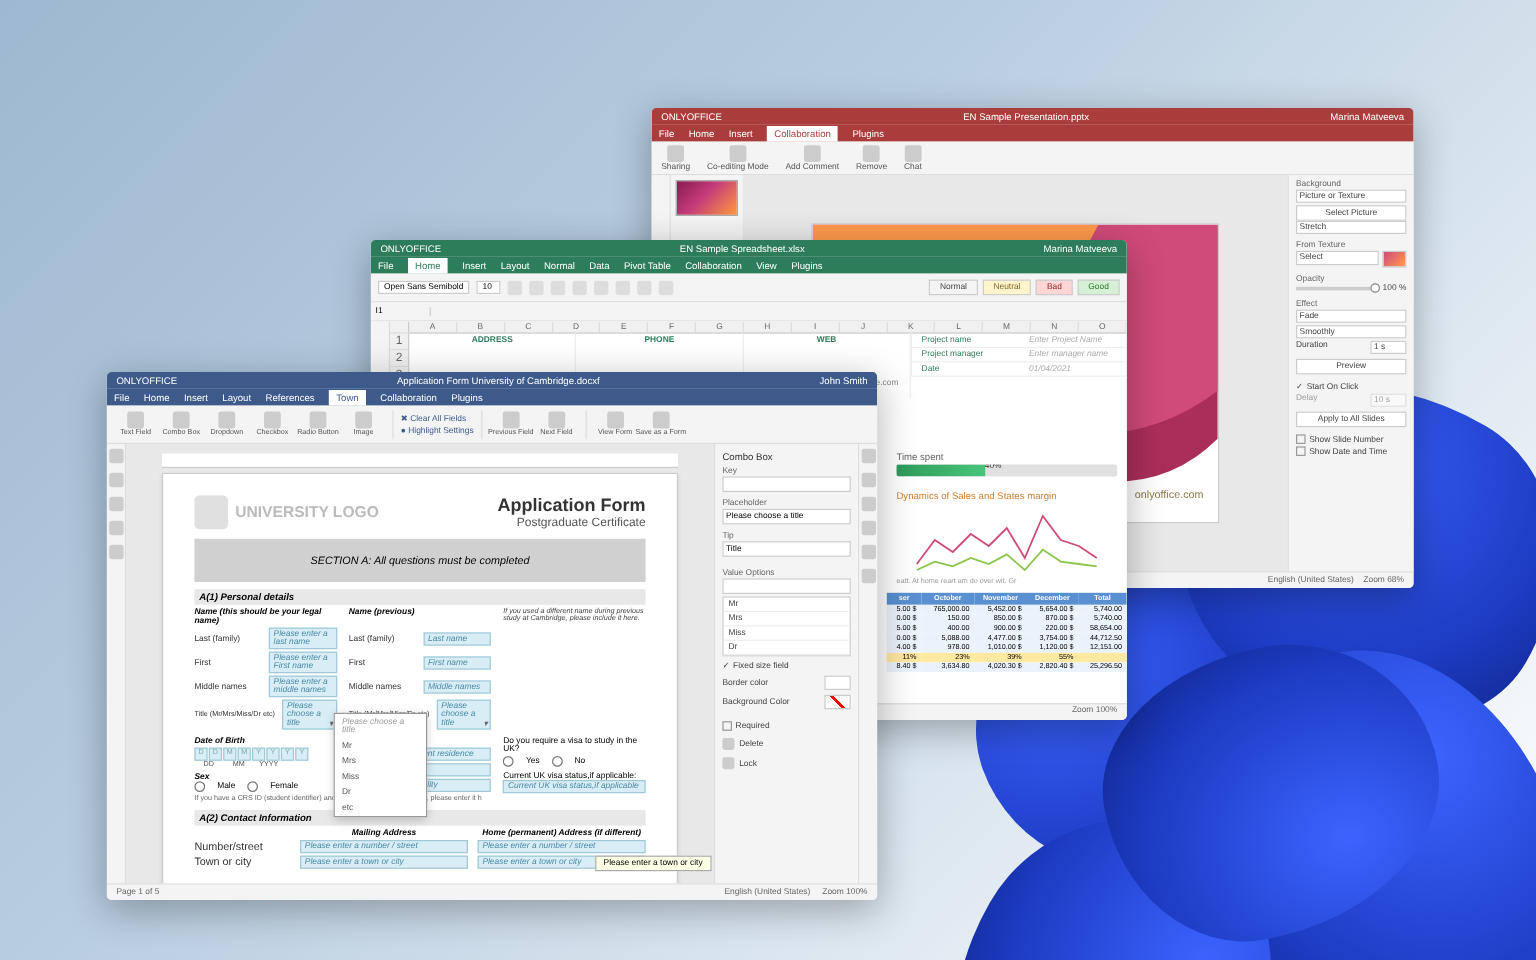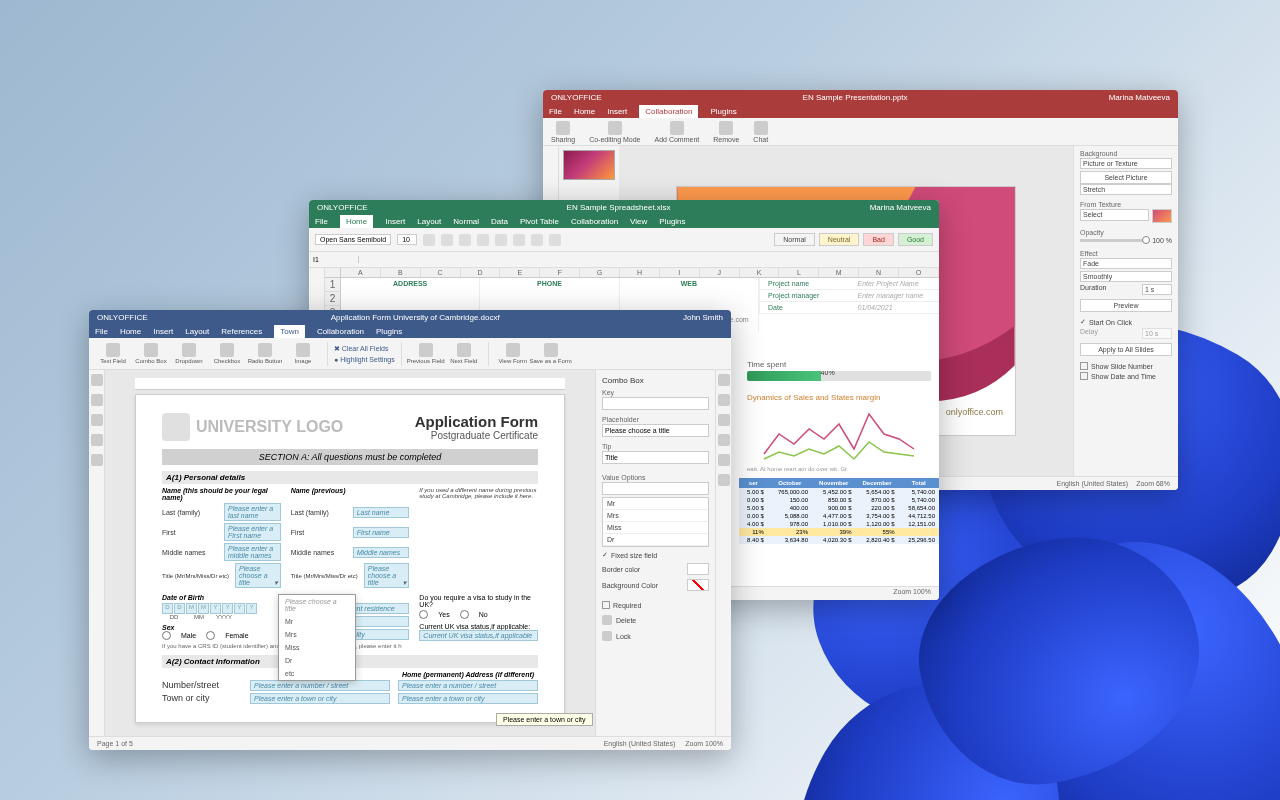--- a/index.html
+++ b/index.html
@@ -64,21 +64,21 @@
 .rh { width: 16px; border-right: 1px solid #ccc; background: #f0f0f0; }
 .ch { flex: 1; text-align: center; border-right: 1px solid #ddd; padding: 1px; }
 .rn { width: 16px; background: #f0f0f0; border-right: 1px solid #ccc; border-bottom: 1px solid #ddd; text-align: center; color: #666; padding: 1px; }
 .company { color: #2e7d5a; font-size: 11px; font-weight: bold; padding: 4px 12px; }
 .hdr-cell { flex: 1; padding: 2px 6px; font-size: 7px; color: #2e7d5a; font-weight: 600; border-right: 1px solid #eee; text-align: center; }
 .sub-cell { flex: 1; padding: 2px 6px; font-size: 7px; color: #888; border-right: 1px solid #eee; text-align: center; }
 .proj-row { display: flex; font-size: 7px; border-bottom: 1px solid #eee; }
 .proj-label { color: #2e7d5a; padding: 2px 8px; flex: 1; }
 .proj-val { color: #aaa; padding: 2px 8px; flex: 1; font-style: italic; }
 .gauge-area { padding: 8px; }
-.gauge-title { font-size: 8px; color: #666; margin-bottom: 2px; }
+.gauge-title { font-size: 8px; color: #666; margin-bottom: 2px; margin-top: 16px; }
 .gauge-bar { height: 10px; background: #e0e0e0; position: relative; border-radius: 2px; overflow: hidden; }
 .gauge-fill { height: 100%; background: linear-gradient(90deg, #2e9a5a, #4ac47a); width: 40%; }
 .chart-title { font-size: 8px; color: #d08030; padding: 4px 8px 2px; }
 .chart-area { height: 60px; padding: 0 8px; position: relative; }
 .lore { font-size: 6px; color: #999; padding: 2px 8px; }
 .data-tbl { width: 100%; font-size: 6px; border-collapse: collapse; margin-top: 4px; }
 .data-tbl th { background: #5a8fd0; color: #fff; padding: 2px 4px; text-align: center; }
 .data-tbl td { padding: 1px 4px; text-align: right; background: #eaf2fb; }
 .data-tbl .yellow td { background: #ffe8a0; }
 .ss-status { height: 14px; background: #f4f4f4; border-top: 1px solid #ddd; font-size: 7px; color: #666; padding: 1px 8px; text-align: right; }
@@ -96,25 +96,25 @@
 .link-btn { font-size: 7px; color: #3d5a8a; display: block; margin: 1px 0; }
 .doc-body { display: flex; height: calc(100% - 74px); }
 .doc-rail { width: 16px; background: #f4f4f4; border-right: 1px solid #ddd; display: flex; flex-direction: column; gap: 8px; padding: 4px 2px; }
 .rail-icn { width: 12px; height: 12px; background: #ccc; border-radius: 2px; }
 .doc-canvas { flex: 1; background: #e8e8e8; padding: 8px 30px; overflow: hidden; position: relative; }
 .ruler { height: 12px; background: #fff; border-bottom: 1px solid #ccc; margin-bottom: 4px; }
 .page { background: #fff; border: 1px solid #ccc; padding: 18px 26px; font-size: 9px; box-shadow: 0 2px 4px rgba(0,0,0,0.1); }
 .logo-block { display: flex; justify-content: space-between; align-items: flex-start; margin-bottom: 8px; }
 .logo { display: flex; align-items: center; gap: 6px; color: #bbb; }
 .logo-sq { width: 28px; height: 28px; background: #e0e0e0; border-radius: 4px; }
-.logo-txt { font-size: 16px; font-weight: bold; line-height: 1.1; }
+.logo-txt { font-size: 13px; font-weight: bold; line-height: 1.1; }
 .app-title { text-align: right; }
 .app-title h1 { font-size: 15px; color: #333; }
 .app-title p { font-size: 10px; color: #555; }
-.section-bar { background: #d0d0d0; padding: 3px; text-align: center; font-style: italic; font-size: 9px; margin: 6px 0; }
+.section-bar { background: #d0d0d0; padding: 13px; text-align: center; font-style: italic; font-size: 9px; margin: 6px 0; }
 .subsec { background: #e8e8e8; padding: 2px 4px; font-style: italic; font-weight: bold; font-size: 8px; }
 .form-grid { display: grid; grid-template-columns: 1fr 1fr 1fr; gap: 2px 10px; font-size: 7px; margin-top: 3px; }
 .fg-head { font-style: italic; font-weight: bold; font-size: 7px; }
 .fg-note { font-style: italic; font-size: 6px; color: #444; }
 .fld-row { display: flex; align-items: center; gap: 6px; }
 .fld-lbl { color: #333; min-width: 56px; }
 .fld-inp { flex: 1; background: #d8edf5; border: 1px solid #a0c8d8; padding: 1px 3px; color: #4a8aa8; font-style: italic; font-size: 7px; }
 .fld-sel { flex: 1; background: #d8edf5; border: 1px solid #a0c8d8; padding: 1px 3px; color: #4a8aa8; font-style: italic; font-size: 7px; position: relative; }
 .fld-sel::after { content: "▾"; position: absolute; right: 2px; color: #666; }
 .date-row { display: flex; gap: 1px; margin-top: 2px; }

